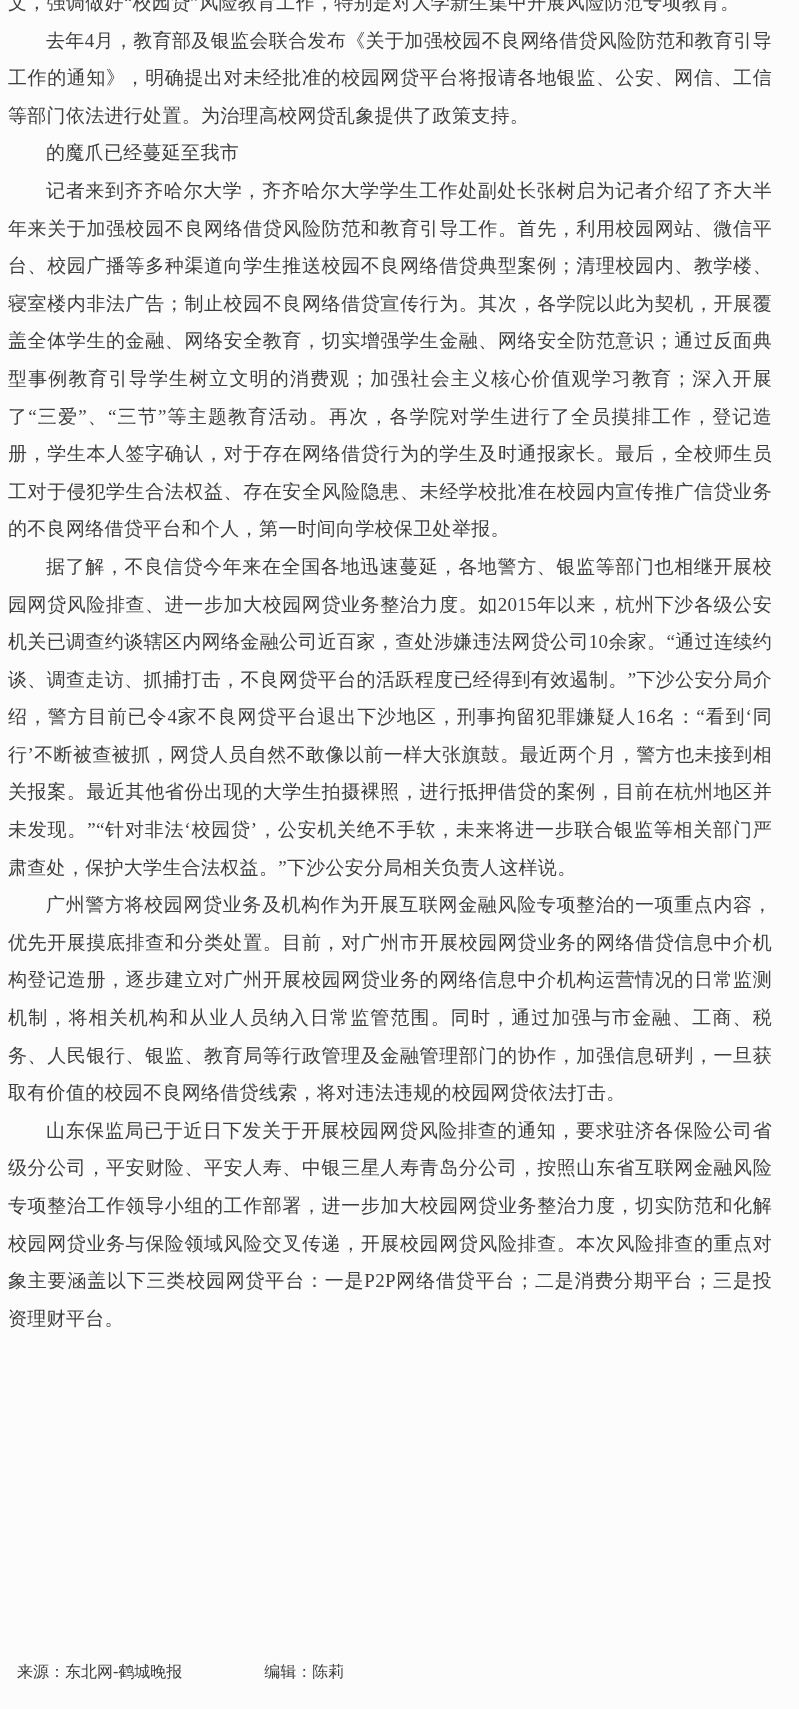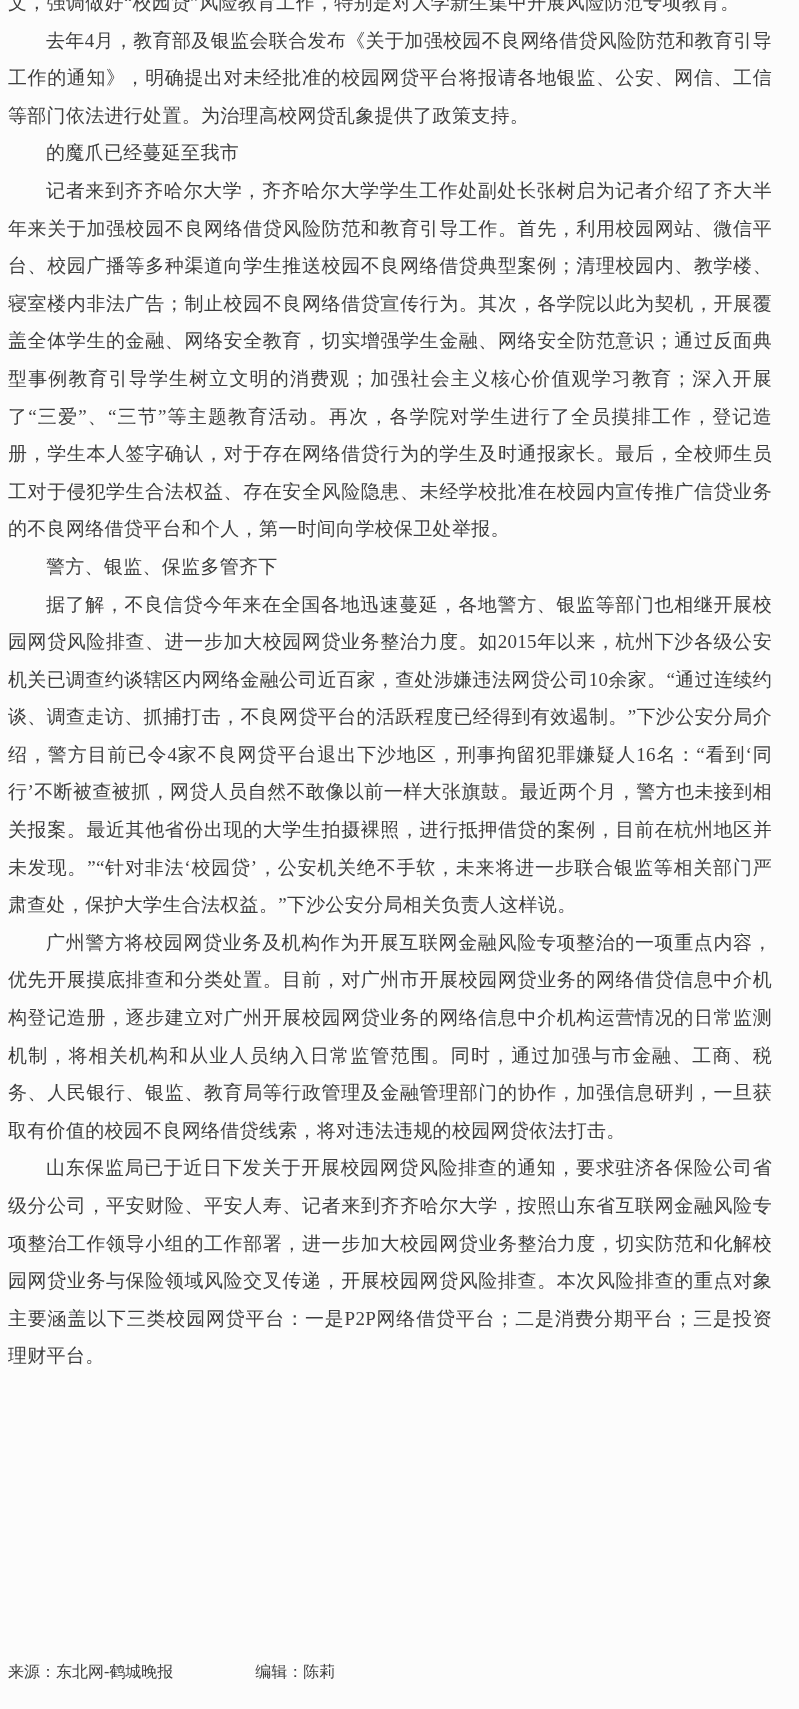--- a/index.html
+++ b/index.html
@@ -29,39 +29,38 @@
     text-indent: 2em;
   }
   .para.partial {
     text-indent: 0;
   }
   .para.heading {
     
   }
   .footer {
     position: absolute;
-    left: 8px;
+    left: 17px;
     top: 1662px;
     font-size: 16px;
     color: #3e3e3e;
     white-space: nowrap;
   }
   .footer .editor {
     margin-left: 82px;
   }
 </style>
 </head>
 <body style="background: rgb(252, 252, 252);">
 
 <div class="article" id="article" style="color: rgb(62, 62, 62);">
     <p class="para partial">文，强调做好“校园贷”风险教育工作，特别是对大学新生集中开展风险防范专项教育。</p>
     <p class="para body">去年4月，教育部及银监会联合发布《关于加强校园不良网络借贷风险防范和教育引导工作的通知》，明确提出对未经批准的校园网贷平台将报请各地银监、公安、网信、工信等部门依法进行处置。为治理高校网贷乱象提供了政策支持。</p>
     <p class="para heading">的魔爪已经蔓延至我市</p>
     <p class="para body">记者来到齐齐哈尔大学，齐齐哈尔大学学生工作处副处长张树启为记者介绍了齐大半年来关于加强校园不良网络借贷风险防范和教育引导工作。首先，利用校园网站、微信平台、校园广播等多种渠道向学生推送校园不良网络借贷典型案例；清理校园内、教学楼、寝室楼内非法广告；制止校园不良网络借贷宣传行为。其次，各学院以此为契机，开展覆盖全体学生的金融、网络安全教育，切实增强学生金融、网络安全防范意识；通过反面典型事例教育引导学生树立文明的消费观；加强社会主义核心价值观学习教育；深入开展了“三爱”、“三节”等主题教育活动。再次，各学院对学生进行了全员摸排工作，登记造册，学生本人签字确认，对于存在网络借贷行为的学生及时通报家长。最后，全校师生员工对于侵犯学生合法权益、存在安全风险隐患、未经学校批准在校园内宣传推广信贷业务的不良网络借贷平台和个人，第一时间向学校保卫处举报。</p>
-    <p class="para heading">警方、银监、保监多管齐下</p>
     <p class="para body">据了解，不良信贷今年来在全国各地迅速蔓延，各地警方、银监等部门也相继开展校园网贷风险排查、进一步加大校园网贷业务整治力度。如2015年以来，杭州下沙各级公安机关已调查约谈辖区内网络金融公司近百家，查处涉嫌违法网贷公司10余家。“通过连续约谈、调查走访、抓捕打击，不良网贷平台的活跃程度已经得到有效遏制。”下沙公安分局介绍，警方目前已令4家不良网贷平台退出下沙地区，刑事拘留犯罪嫌疑人16名：“看到‘同行’不断被查被抓，网贷人员自然不敢像以前一样大张旗鼓。最近两个月，警方也未接到相关报案。最近其他省份出现的大学生拍摄裸照，进行抵押借贷的案例，目前在杭州地区并未发现。”“针对非法‘校园贷’，公安机关绝不手软，未来将进一步联合银监等相关部门严肃查处，保护大学生合法权益。”下沙公安分局相关负责人这样说。</p>
     <p class="para body">广州警方将校园网贷业务及机构作为开展互联网金融风险专项整治的一项重点内容，优先开展摸底排查和分类处置。目前，对广州市开展校园网贷业务的网络借贷信息中介机构登记造册，逐步建立对广州开展校园网贷业务的网络信息中介机构运营情况的日常监测机制，将相关机构和从业人员纳入日常监管范围。同时，通过加强与市金融、工商、税务、人民银行、银监、教育局等行政管理及金融管理部门的协作，加强信息研判，一旦获取有价值的校园不良网络借贷线索，将对违法违规的校园网贷依法打击。</p>
-    <p class="para body">山东保监局已于近日下发关于开展校园网贷风险排查的通知，要求驻济各保险公司省级分公司，平安财险、平安人寿、记者来到齐齐哈尔大学，按照山东省互联网金融风险专项整治工作领导小组的工作部署，进一步加大校园网贷业务整治力度，切实防范和化解校园网贷业务与保险领域风险交叉传递，开展校园网贷风险排查。本次风险排查的重点对象主要涵盖以下三类校园网贷平台：一是P2P网络借贷平台；二是消费分期平台；三是投资理财平台。</p>
+    <p class="para body">山东保监局已于近日下发关于开展校园网贷风险排查的通知，要求驻济各保险公司省级分公司，平安财险、平安人寿、中银三星人寿青岛分公司，按照山东省互联网金融风险专项整治工作领导小组的工作部署，进一步加大校园网贷业务整治力度，切实防范和化解校园网贷业务与保险领域风险交叉传递，开展校园网贷风险排查。本次风险排查的重点对象主要涵盖以下三类校园网贷平台：一是P2P网络借贷平台；二是消费分期平台；三是投资理财平台。</p>
   </div>
 
 <div class="footer" style="color: rgb(62, 62, 62);">
   <span class="source">来源：东北网-鹤城晚报</span><span class="editor">编辑：陈莉</span>
 </div>
 
 </body></html>

